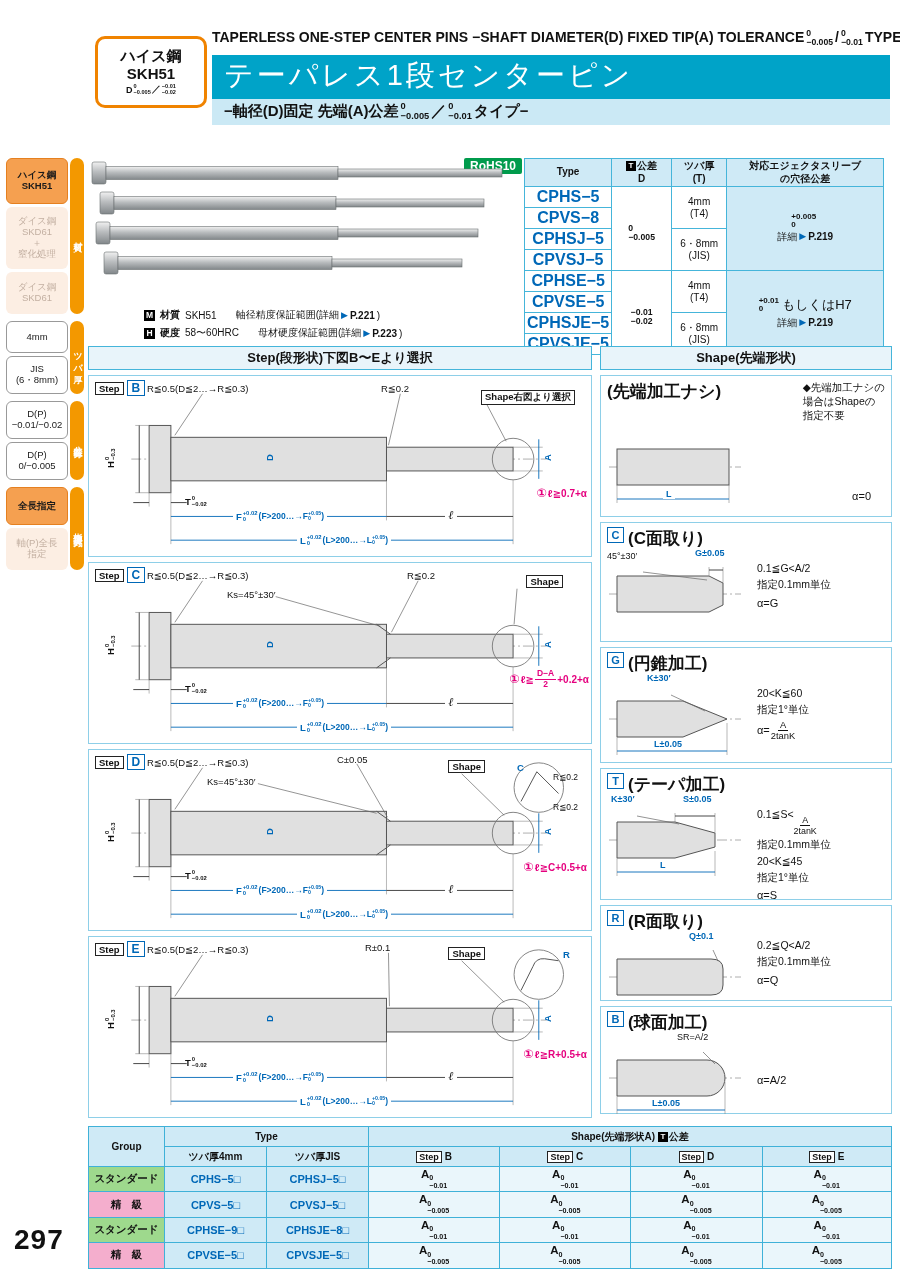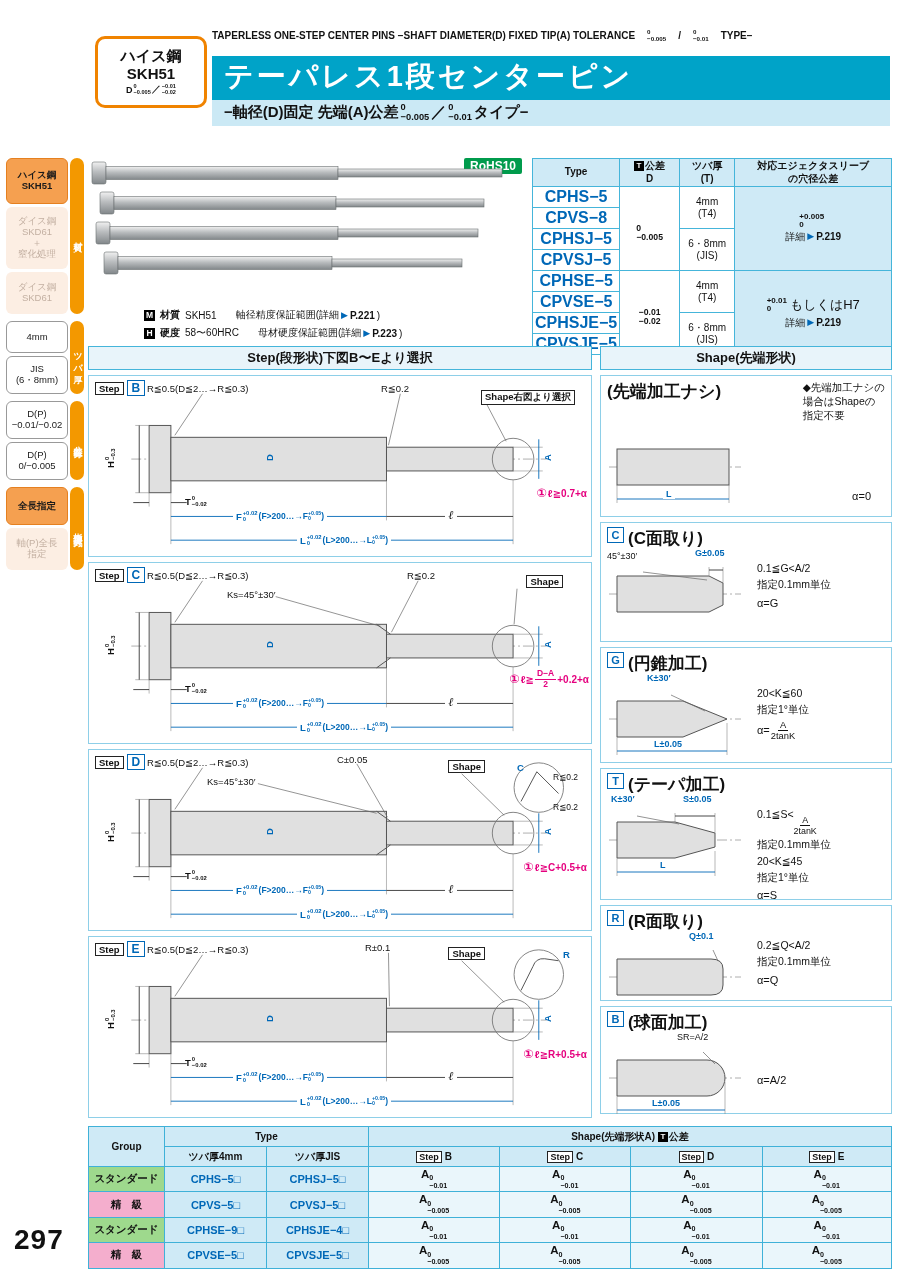--- a/index.html
+++ b/index.html
@@ -8,35 +8,35 @@
 i{font-style:normal}
 b{font-weight:bold}
 .tol{display:inline-flex;flex-direction:column;align-items:flex-start;line-height:1.05;font-size:0.62em;vertical-align:-0.35em;font-weight:bold}
 .frac{display:inline-flex;flex-direction:column;align-items:center;line-height:1.15;font-size:0.85em;vertical-align:-0.55em}
 .frac i:first-child{border-bottom:1px solid currentColor;padding:0 2px}
 
 .hbadge{position:absolute;left:95px;top:36px;width:112px;height:72px;border:3px solid #f08300;border-radius:10px;background:#fff;display:flex;flex-direction:column;align-items:center;justify-content:center;gap:1px;z-index:3}
 .hb1,.hb2{font-size:15px;font-weight:bold;line-height:1.1}
 .hb3{font-size:9px;font-weight:bold;display:flex;align-items:center;gap:1px}
 .htitles{position:absolute;left:212px;top:29px;width:678px}
-.ten{font-size:10px;font-weight:bold;display:flex;align-items:center;gap:12px;white-space:nowrap}
-.tja{margin-top:14px;background:#00a3c8;color:#fff;font-size:29px;font-weight:bold;padding:1px 12px 3px;letter-spacing:3px}
+.ten{font-size:14px;font-weight:bold;display:flex;align-items:flex-start;gap:2px;white-space:nowrap}
+.tja{margin-top:8px;background:#00a3c8;color:#fff;font-size:29px;font-weight:normal;padding:1px 12px 3px;letter-spacing:3px}
 .tsub{background:#cbe9f5;font-size:15px;font-weight:bold;padding:3px 12px;display:flex;align-items:center;gap:2px}
 
 .sidebar{position:absolute;left:6px;top:158px;width:78px;display:flex;flex-direction:column;gap:7px}
 .sgroup{display:flex;gap:2px}
 .sitems{flex:1;display:flex;flex-direction:column;gap:3px}
 .sitem{border-radius:6px;font-size:9.5px;display:flex;align-items:center;justify-content:center;text-align:center;white-space:pre-line;line-height:1.15;padding:2px 1px}
 .sitem.active{background:#f5a050;border:1px solid #e58020;font-weight:bold;color:#1a1a1a}
 .sitem.inactive{background:#fceee3;color:#c3b0a2}
 .sitem.normal{background:#fff;border:1px solid #999;color:#1a1a1a}
 .scat{width:14px;background:#f39800;border-radius:7px;color:#fff;writing-mode:vertical-rl;text-orientation:upright;font-size:9px;font-weight:bold;text-align:center;letter-spacing:1px;padding:3px 0}
 
 .main{position:absolute;left:88px;top:158px;width:804px}
-.toprow{display:flex;gap:8px;height:182px}
+.toprow{display:flex;height:182px}
 .product{width:436px;position:relative}
 .rohs{position:absolute;right:2px;top:0;background:#009b4c;color:#fff;font-weight:bold;font-size:12px;padding:1px 6px;border-radius:2px}
 .pins{position:absolute;left:0;top:2px}
 .pnotes{position:absolute;left:56px;bottom:0;font-size:10px}
 .pnote{display:flex;gap:5px;align-items:center;margin-top:4px}
 .bicon{background:#000;color:#fff;width:11px;height:11px;font-size:8.5px;font-weight:bold;display:inline-flex;align-items:center;justify-content:center;flex:none}
 .pn-label{font-weight:bold}
 .pn-range{margin-left:14px;display:flex;align-items:center;gap:2px}
 .pref{color:#0068b7;font-size:9px}
 .ppage{font-weight:bold}
@@ -950,21 +950,21 @@
               <i>−0.005</i>
             </span></td>
       <td class="atol"><b>A</b><span class="tol">
               <i>0</i>
               <i>−0.005</i>
             </span></td>
     </tr>
     <tr>
       <td class="grp std">スタンダード</td>
       <td class="typ">CPHSE−9□</td>
-      <td class="typ">CPHSJE−4□</td>
+      <td class="typ">CPHSJE−8□</td>
       <td class="atol"><b>A</b><span class="tol">
               <i>0</i>
               <i>−0.01</i>
             </span></td>
       <td class="atol"><b>A</b><span class="tol">
               <i>0</i>
               <i>−0.01</i>
             </span></td>
       <td class="atol"><b>A</b><span class="tol">
               <i>0</i>

